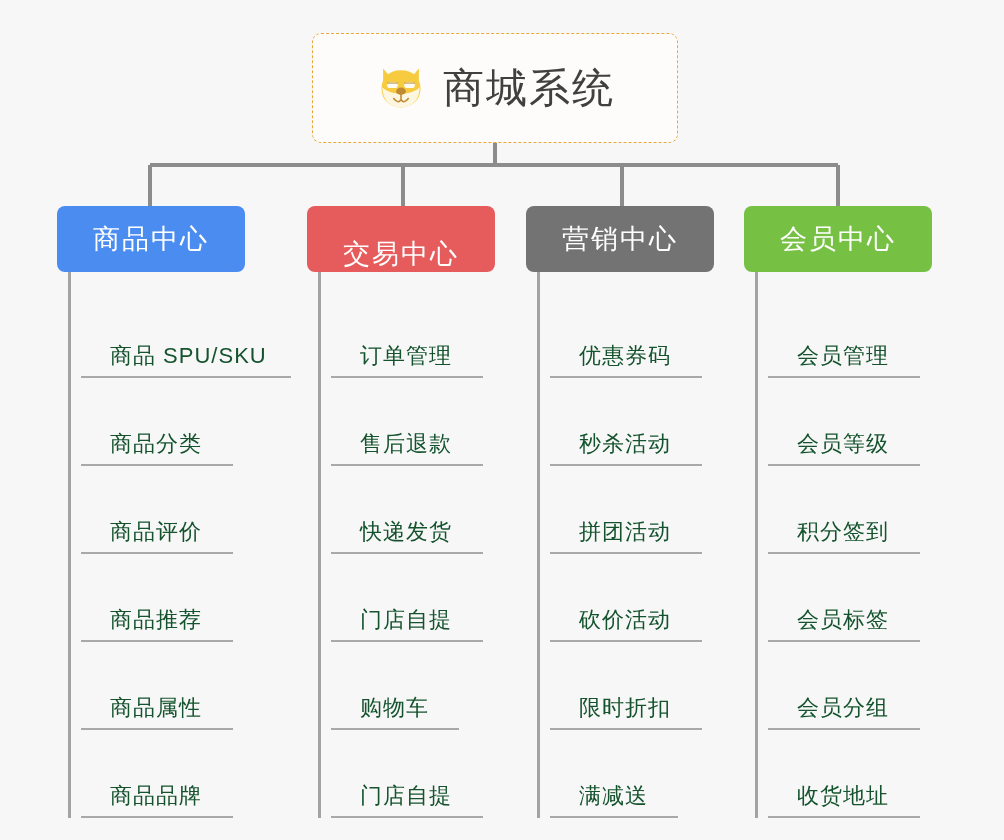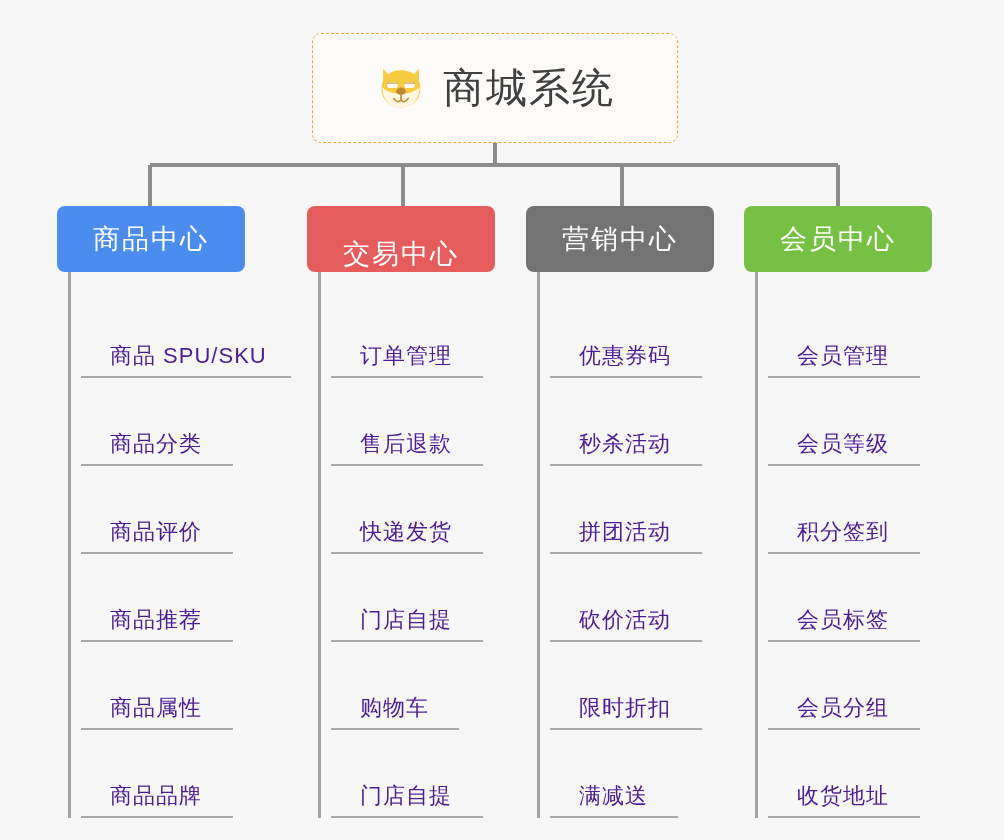--- a/index.html
+++ b/index.html
@@ -107,21 +107,21 @@
     display: flex;
     align-items: flex-end;
     box-sizing: border-box;
   }
   .leaf-label {
     display: inline-block;
     position: relative;
     left: 26px;
     bottom: 7px;
     font-size: 22px;
-    color: #4c1d95;
+    color: #14532d;
     letter-spacing: 1px;
     white-space: nowrap;
   }
   .leaf-rule {
     position: absolute;
     left: -3px;
     bottom: 0;
     height: 2px;
     background: #a9a9a9;
   }

